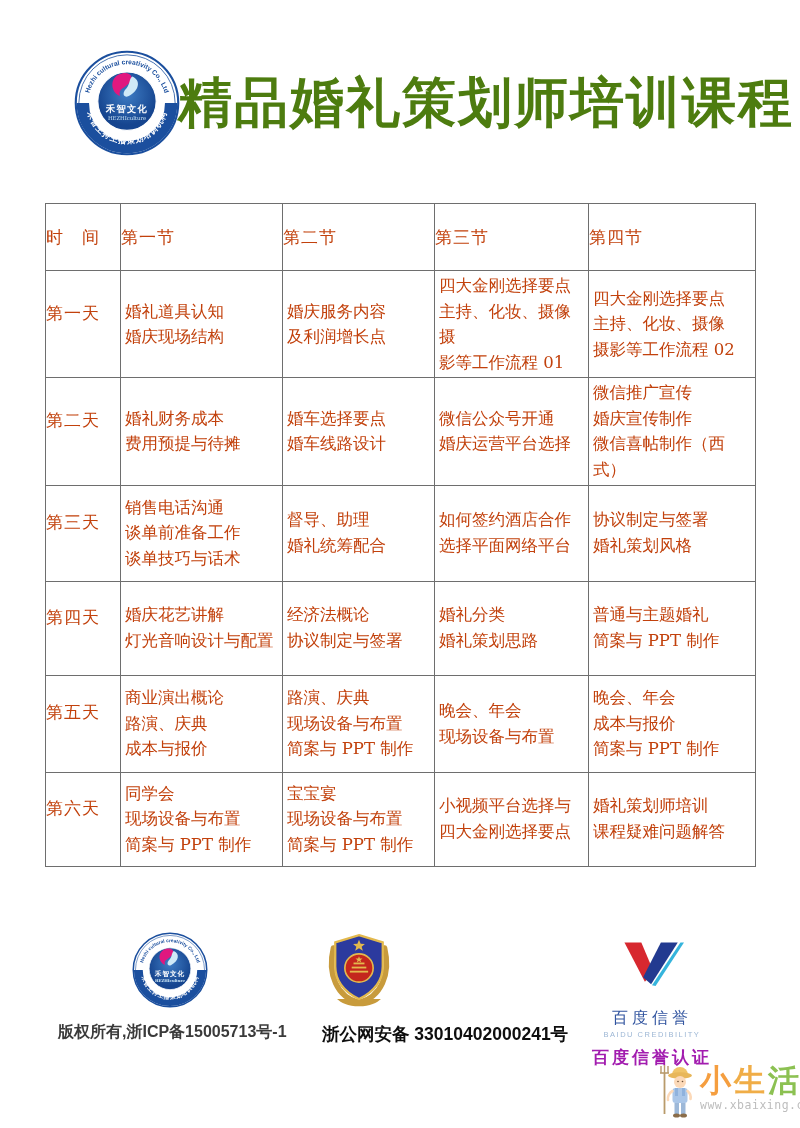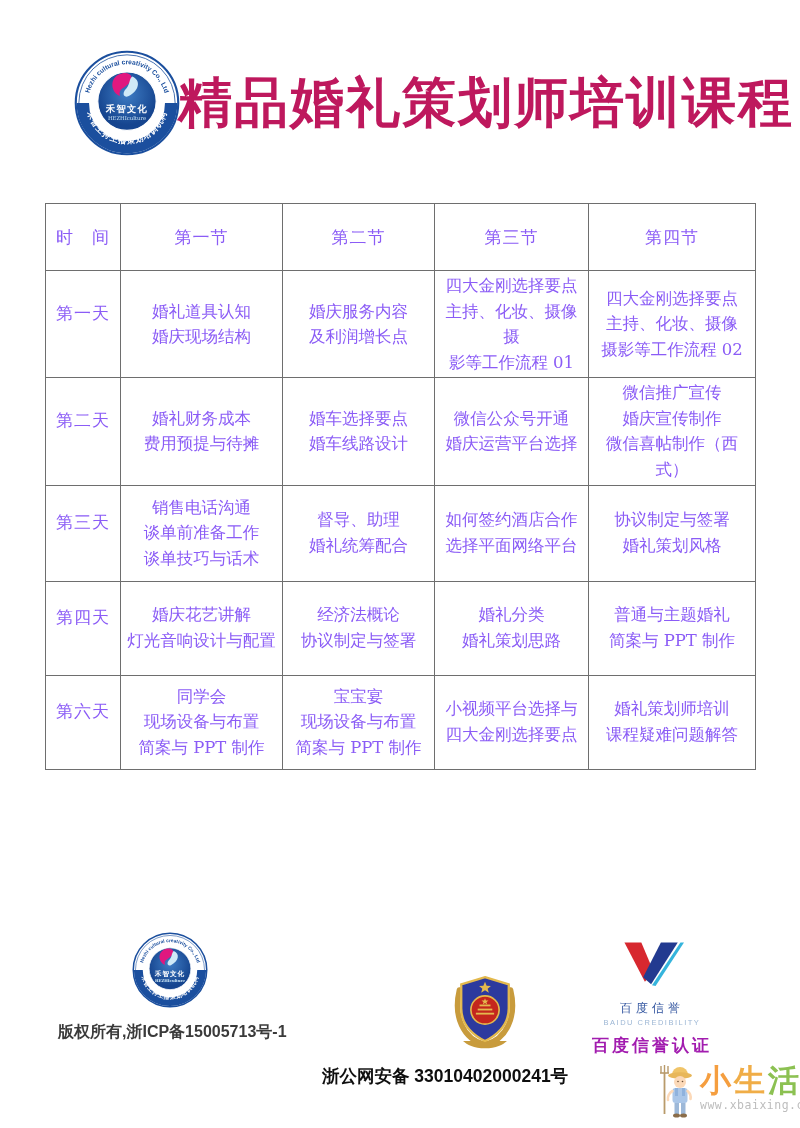--- a/index.html
+++ b/index.html
@@ -7,54 +7,54 @@
   .page {
     position:relative; width:800px; height:1128px; background:#ffffff;
     font-family:"DejaVu Serif","Liberation Serif",serif; color:#1e1e1e; overflow:hidden;
   }
 
   
   .brand-logo-top { position:absolute; left:74px; top:50px; width:106px; height:106px; }
   .page-title {
     position:absolute; left:178px; top:74px; width:590px;
     font-size:54px; font-weight:bold; letter-spacing:2px; line-height:1.05;
-    text-align:center; color:#be185d; white-space:nowrap;
+    text-align:center; color:#4d7c0f; white-space:nowrap;
   }
 
   
   .schedule-wrap { position:absolute; left:45px; top:203px; width:710px; }
   table.schedule { width:710px; border-collapse:collapse; table-layout:fixed; }
   table.schedule td, table.schedule th {
-    border:1px solid #6e6e6e; text-align:center; vertical-align:middle;
-    font-weight:normal; color:#8b5cf6; overflow:hidden;
+    border:1px solid #6e6e6e; text-align:left; vertical-align:middle;
+    font-weight:normal; color:#c2410c; overflow:hidden;
   }
   .r0 { height:67px; } .r1 { height:98px; } .r2 { height:94px; } .r3 { height:96px; }
   .r4 { height:94px; } .r5 { height:97px; } .r6 { height:94px; }
   th.col-header { font-size:17px; letter-spacing:1px; }
   td.day { font-size:17px; padding-bottom:22px; letter-spacing:1px; }
   td.cell { font-size:16.5px; line-height:1.55; white-space:pre-line; padding:2px 4px; }
 
   
   .footer-left  { position:absolute; left:58px;  top:932px; width:224px; text-align:center;font-weight:bold; }
-  .footer-mid   { position:absolute; left:322px; top:968px; width:200px; text-align:right; }
+  .footer-mid   { position:absolute; left:322px; top:926px; width:200px; text-align:left; }
   .footer-right { position:absolute; left:572px; top:938px; width:160px; text-align:center; }
   .brand-logo-small { width:76px; height:76px; display:inline-block; }
   .copyright-text {
     margin-top:10px; font-family:"Liberation Sans","DejaVu Sans",sans-serif;
     font-size:16px; color:#3a3a3a; white-space:nowrap;
   }
   .police-badge { width:74px; height:84px; display:inline-block; }
   .police-text {
     margin-top:8px; font-family:"Liberation Sans","DejaVu Sans",sans-serif;
     font-size:17.5px; font-weight:bold; color:#0e0e0e; white-space:nowrap;
   }
   .baidu-v { width:64px; height:50px; display:inline-block; }
   .baidu-title {
-    margin-top:8px; font-family:"Liberation Sans","DejaVu Sans",sans-serif;
-    font-size:12px; color:#31549f; letter-spacing:4px;
+    margin-top:16px; font-family:"Liberation Sans","DejaVu Sans",sans-serif;
+    font-size:16px; color:#31549f; letter-spacing:4px;
   }
   .baidu-sub {
     font-family:"Liberation Sans","DejaVu Sans",sans-serif;
     font-size:7.5px; color:#9db7d5; letter-spacing:1.5px; margin-top:1px;
   }
   .baidu-caption {
     margin-top:7px; font-family:"Liberation Sans","DejaVu Sans",sans-serif;
     font-size:17px; font-weight:600; color:#a21caf; letter-spacing:3px;
   }
 
@@ -203,20 +203,34 @@
           <td class="day">第四天</td>
           <td class="cell">婚庆花艺讲解
 灯光音响设计与配置</td>
           <td class="cell">经济法概论
 协议制定与签署</td>
           <td class="cell">婚礼分类
 婚礼策划思路</td>
           <td class="cell">普通与主题婚礼
 简案与 PPT 制作</td>
         </tr>
+        <tr class="r5">
+          <td class="day">第五天</td>
+          <td class="cell">商业演出概论
+路演、庆典
+成本与报价</td>
+          <td class="cell">路演、庆典
+现场设备与布置
+简案与 PPT 制作</td>
+          <td class="cell">晚会、年会
+现场设备与布置</td>
+          <td class="cell">晚会、年会
+成本与报价
+简案与 PPT 制作</td>
+        </tr>
         <tr class="r6">
           <td class="day">第六天</td>
           <td class="cell">同学会
 现场设备与布置
 简案与 PPT 制作</td>
           <td class="cell">宝宝宴
 现场设备与布置
 简案与 PPT 制作</td>
           <td class="cell">小视频平台选择与
 四大金刚选择要点</td>

